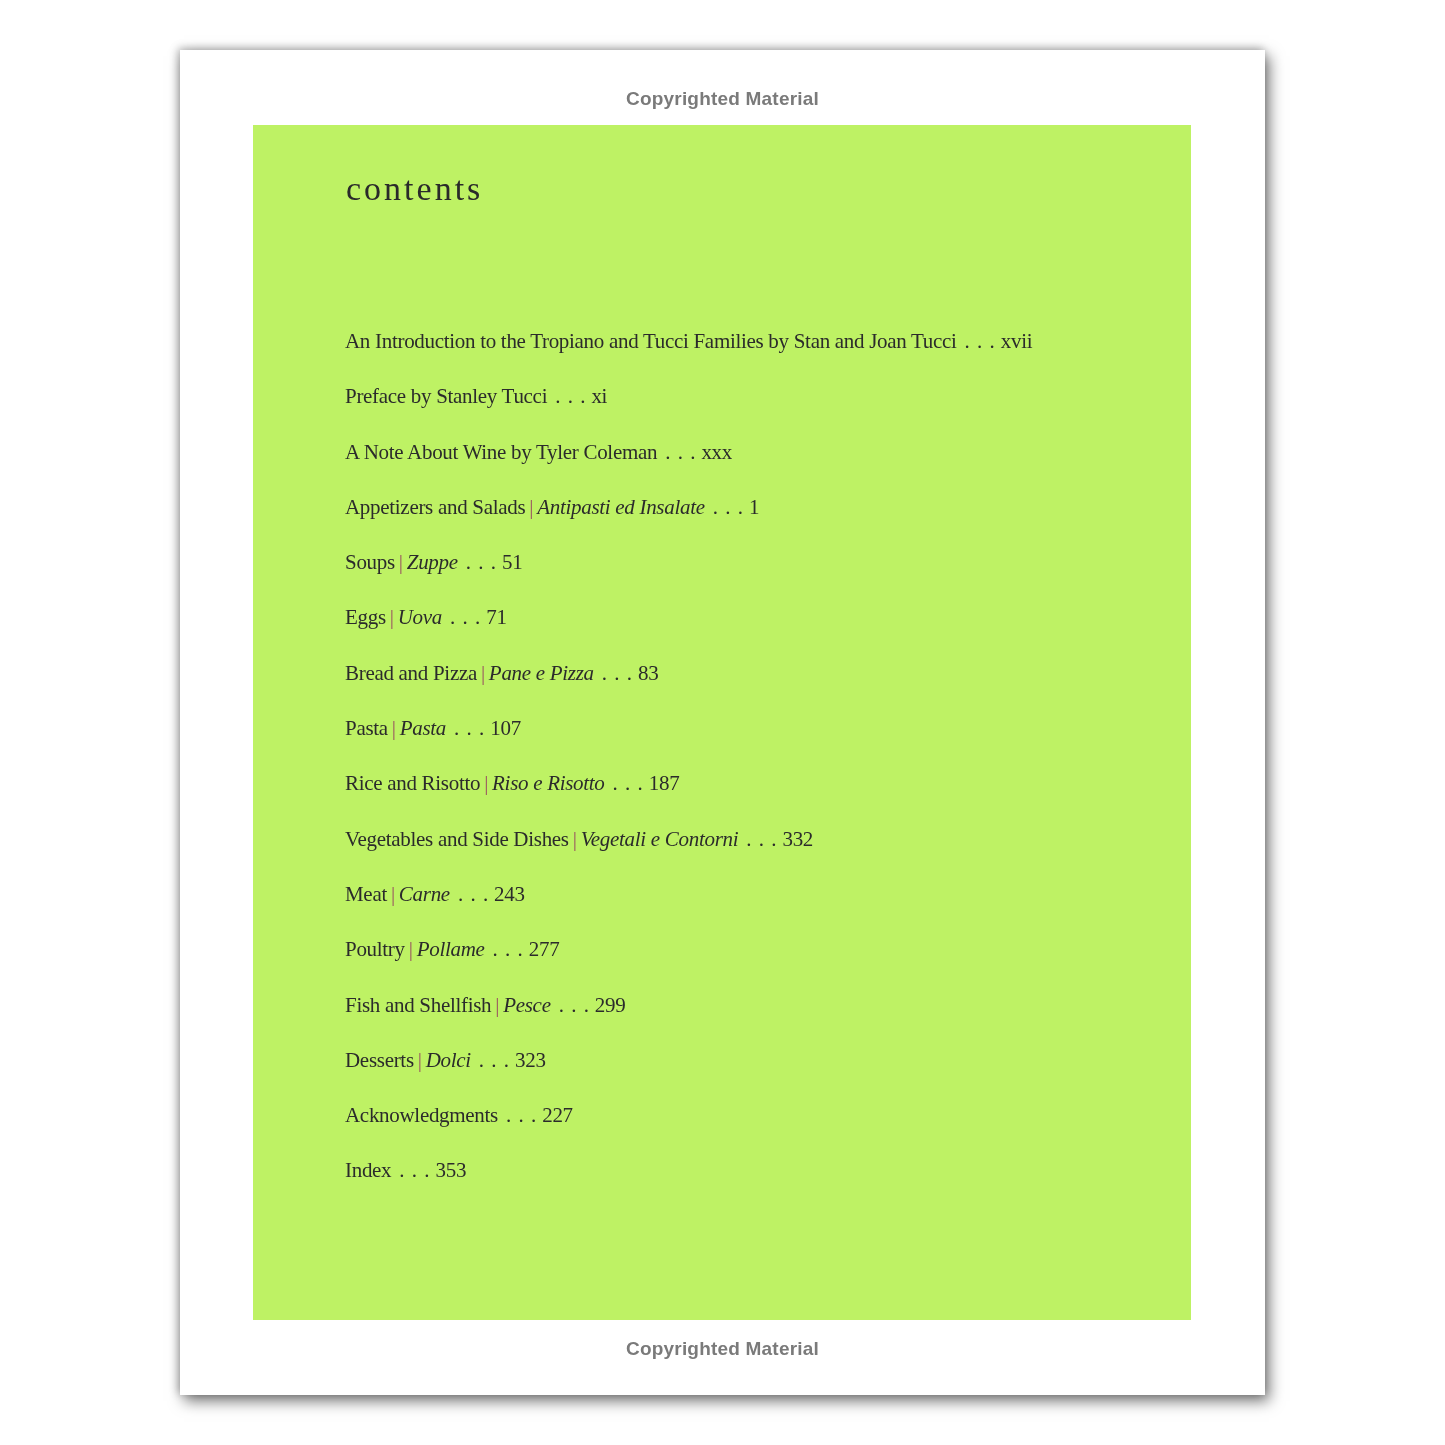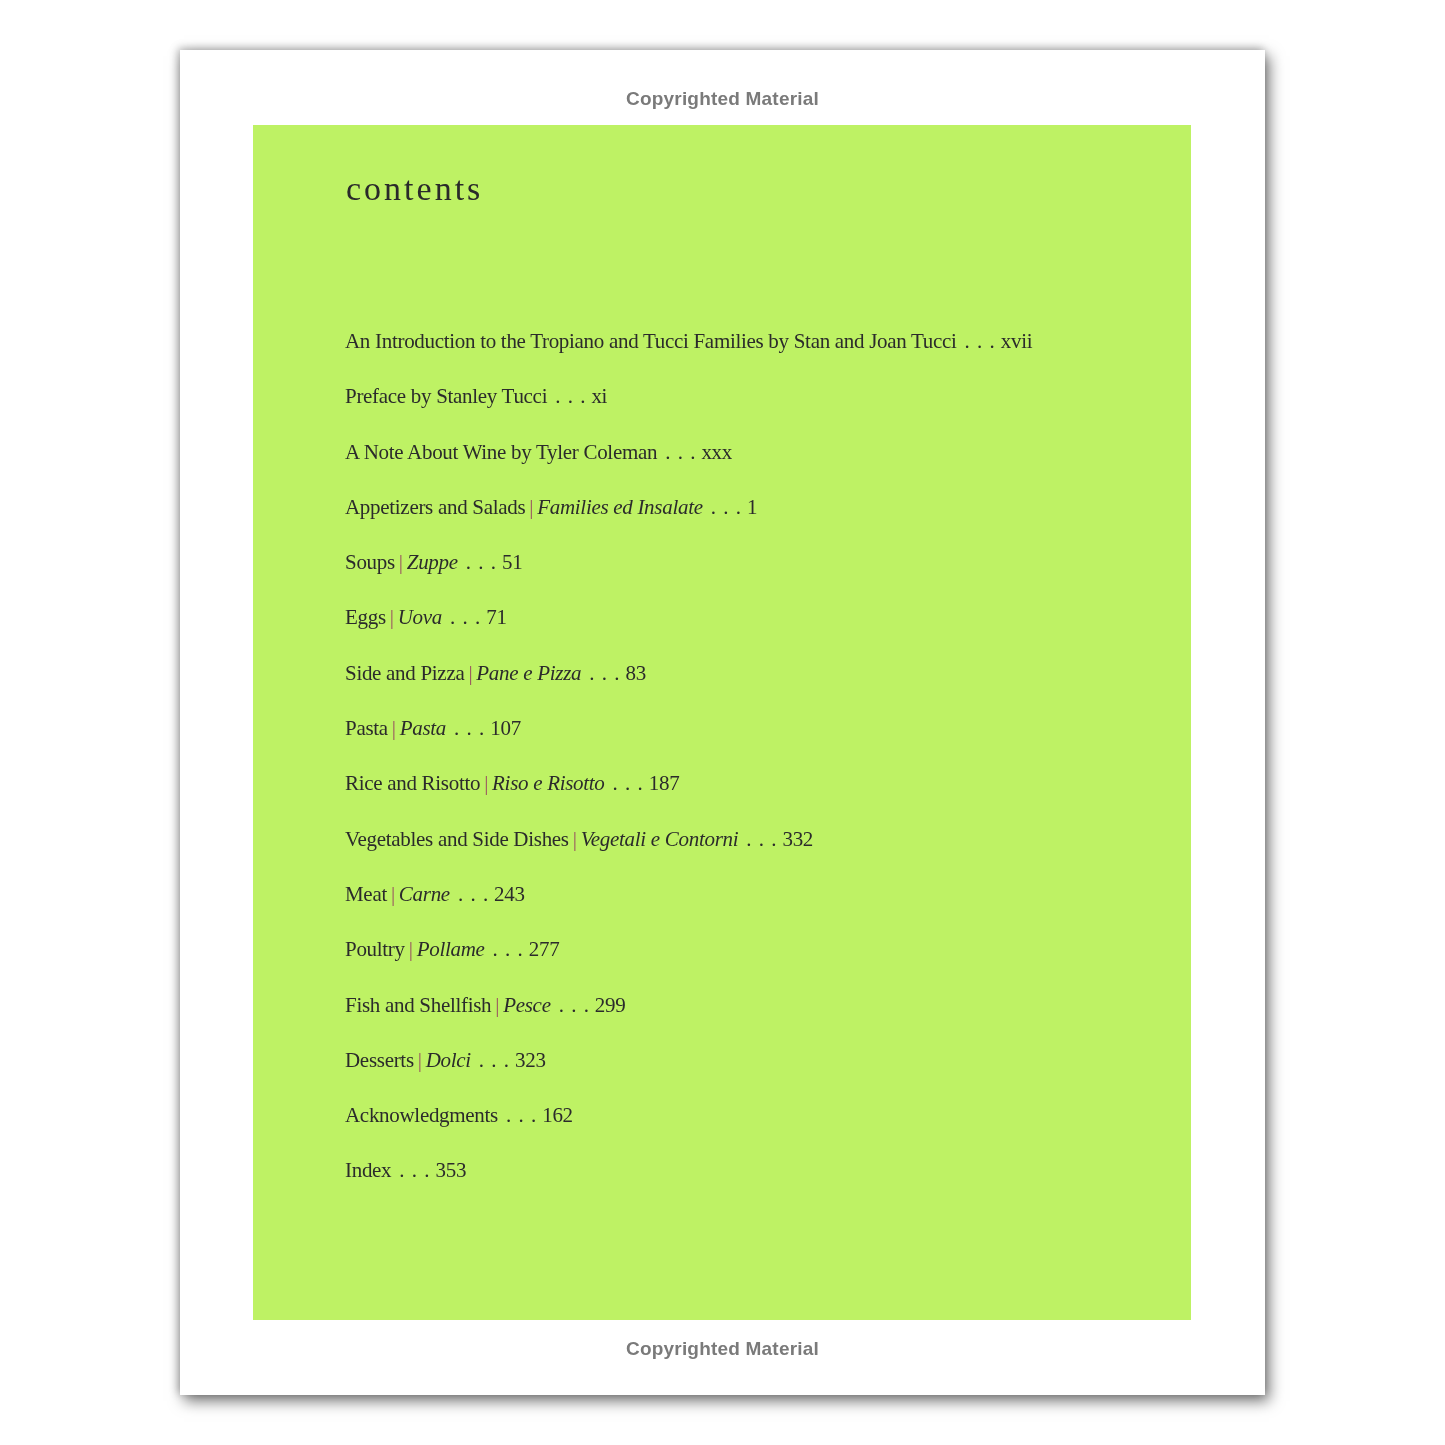--- a/index.html
+++ b/index.html
@@ -39,29 +39,29 @@
 <body>
 
 <div class="page">
   <div class="copyright top">Copyrighted Material</div>
   <div class="panel">
     <div class="title">contents</div>
     <ul class="toc" id="toc">
         <li><span>An Introduction to the Tropiano and Tucci Families by Stan and Joan Tucci</span><span class="dots">. . .</span> <span>xvii</span></li>
         <li><span>Preface by Stanley Tucci</span><span class="dots">. . .</span> <span>xi</span></li>
         <li><span>A Note About Wine by Tyler Coleman</span><span class="dots">. . .</span> <span>xxx</span></li>
-        <li><span>Appetizers and Salads</span><span class="sep">|</span><span class="it">Families ed Insalate</span><span class="dots">. . .</span> <span>1</span></li>
+        <li><span>Appetizers and Salads</span><span class="sep">|</span><span class="it">Antipasti ed Insalate</span><span class="dots">. . .</span> <span>1</span></li>
         <li><span>Soups</span><span class="sep">|</span><span class="it">Zuppe</span><span class="dots">. . .</span> <span>51</span></li>
         <li><span>Eggs</span><span class="sep">|</span><span class="it">Uova</span><span class="dots">. . .</span> <span>71</span></li>
-        <li><span>Side and Pizza</span><span class="sep">|</span><span class="it">Pane e Pizza</span><span class="dots">. . .</span> <span>83</span></li>
+        <li><span>Bread and Pizza</span><span class="sep">|</span><span class="it">Pane e Pizza</span><span class="dots">. . .</span> <span>83</span></li>
         <li><span>Pasta</span><span class="sep">|</span><span class="it">Pasta</span><span class="dots">. . .</span> <span>107</span></li>
         <li><span>Rice and Risotto</span><span class="sep">|</span><span class="it">Riso e Risotto</span><span class="dots">. . .</span> <span>187</span></li>
         <li><span>Vegetables and Side Dishes</span><span class="sep">|</span><span class="it">Vegetali e Contorni</span><span class="dots">. . .</span> <span>332</span></li>
         <li><span>Meat</span><span class="sep">|</span><span class="it">Carne</span><span class="dots">. . .</span> <span>243</span></li>
         <li><span>Poultry</span><span class="sep">|</span><span class="it">Pollame</span><span class="dots">. . .</span> <span>277</span></li>
         <li><span>Fish and Shellfish</span><span class="sep">|</span><span class="it">Pesce</span><span class="dots">. . .</span> <span>299</span></li>
         <li><span>Desserts</span><span class="sep">|</span><span class="it">Dolci</span><span class="dots">. . .</span> <span>323</span></li>
-        <li><span>Acknowledgments</span><span class="dots">. . .</span> <span>162</span></li>
+        <li><span>Acknowledgments</span><span class="dots">. . .</span> <span>227</span></li>
         <li><span>Index</span><span class="dots">. . .</span> <span>353</span></li>
       </ul>
   </div>
   <div class="copyright bottom">Copyrighted Material</div>
 </div>
 
 </body></html>

